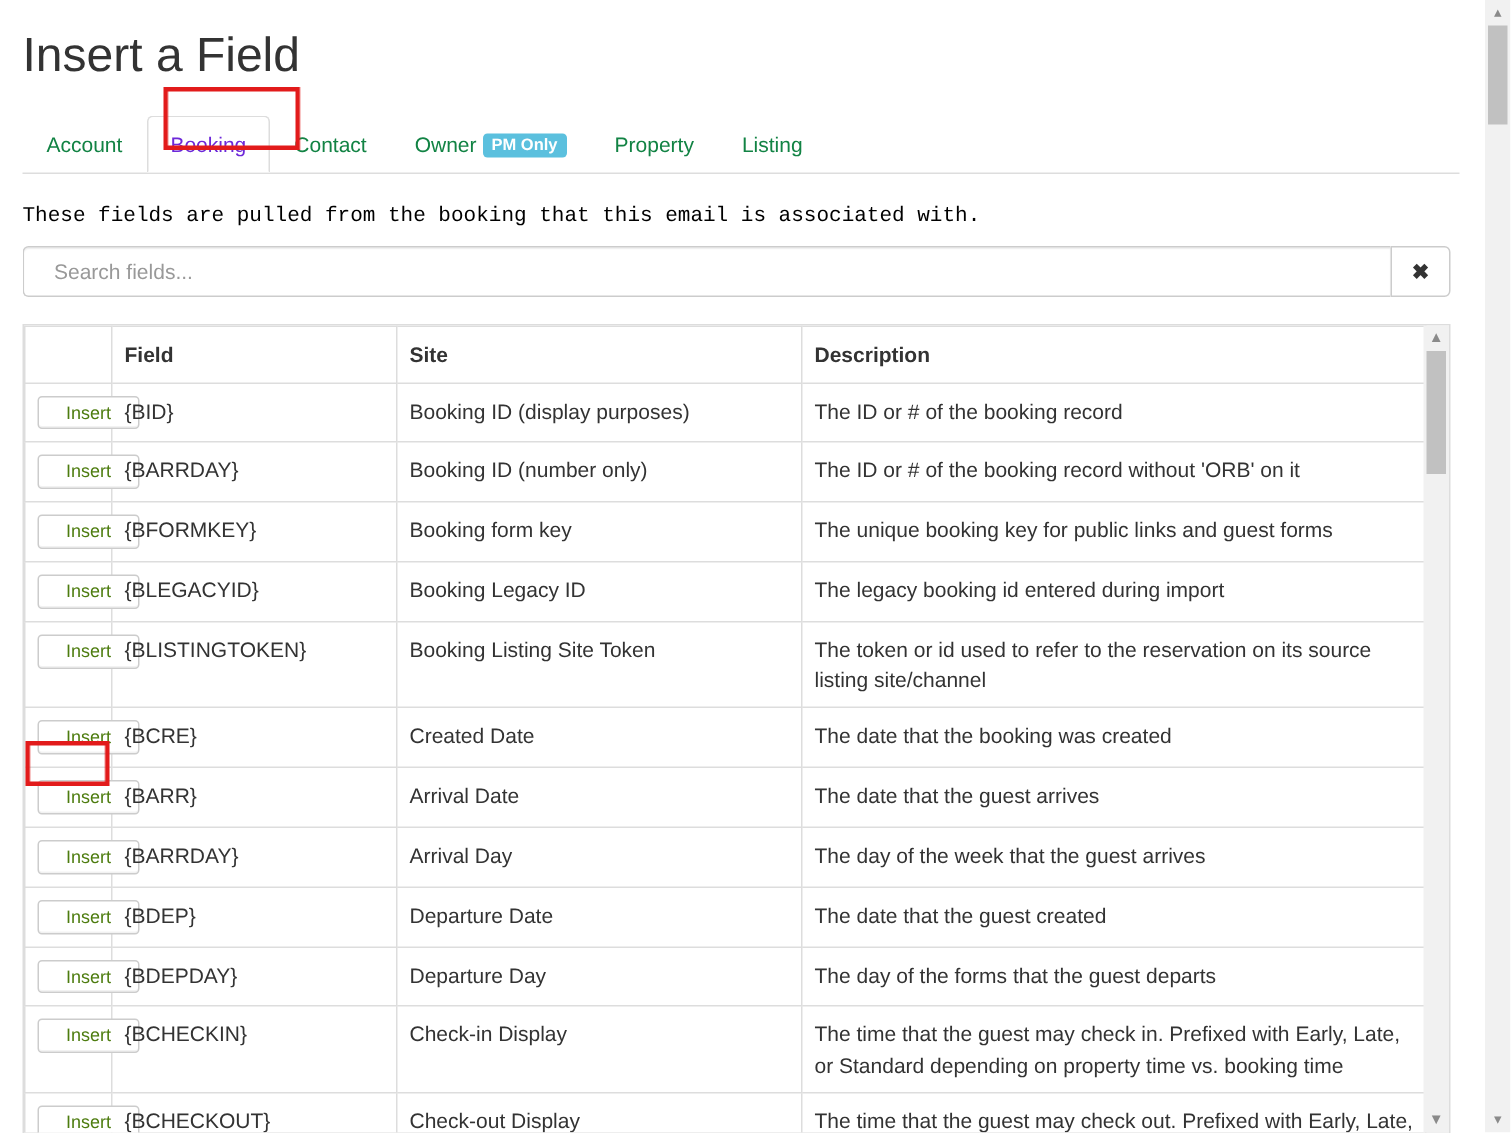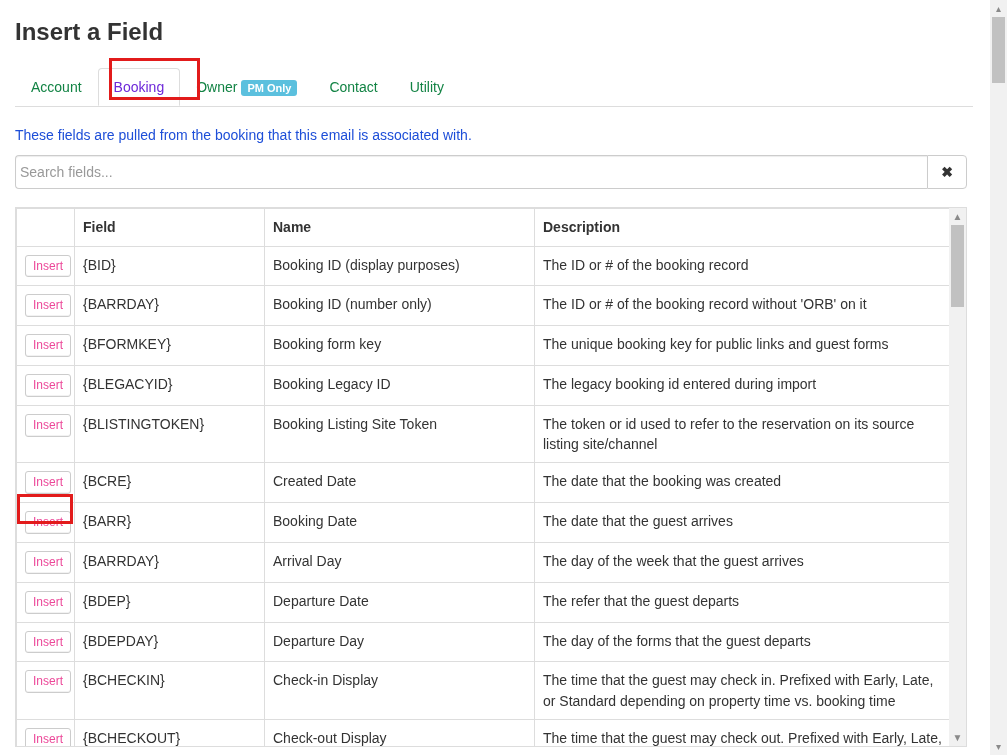--- a/index.html
+++ b/index.html
@@ -49,22 +49,22 @@
     position: absolute;
     top: 17px;
     left: 2px;
     width: 13px;
     height: 66px;
     background: #c1c1c1;
     border-radius: 0;
   }
 
   h2.page-title {
-    font-size: 24px;
-    font-weight: 700;
+    font-size: 32px;
+    font-weight: 400;
     margin: 0 0 22px 0;
     color: #333;
   }
 
   .nav-tabs {
     list-style: none;
     margin: 0 0 0 0;
     padding: 0;
     border-bottom: 1px solid #ddd;
     display: flex;
@@ -94,31 +94,32 @@
     font-size: 11px;
     font-weight: 700;
     padding: 2px 6px;
     border-radius: 3px;
     margin-left: 4px;
     vertical-align: middle;
   }
 
   .intro {
     margin: 20px 0 12px 0;
-    color: #1d4ed8;
+    color: #000000;
+    font-family: Liberation Mono, monospace;
   }
 
   .input-group {
     display: flex;
     width: 952px;
   }
   .search-input {
     flex: 1;
     height: 34px;
-    padding: 6px 4px;
+    padding: 6px 20px;
     font-size: 14px;
     color: #6d28d9;
     background: #fff;
     border: 1px solid #ccc;
     border-right: 0;
     border-radius: 4px 0 0 4px;
     box-shadow: inset 0 1px 1px rgba(0,0,0,0.075);
   }
   .search-input::placeholder { color: #999; }
   .clear-btn {
@@ -189,23 +190,23 @@
     color: #333;
     background: #fff;
   }
   .col-insert { width: 58px; }
   .col-field { width: 190px; }
   .col-name { width: 270px; }
   .col-desc { width: auto; }
 
   .insert-btn {
     display: inline-block;
-    padding: 2px 7px;
+    padding: 2px 18px;
     font-size: 12px;
-    color: #ec4899;
+    color: #4d7c0f;
     background: #fff;
     border: 1px solid #ccc;
     border-radius: 3px;
     cursor: pointer;
     line-height: 1.4;
     box-shadow: inset 0 -1px 0 rgba(0,0,0,0.05);
   }
 
   
   .hl {
@@ -236,27 +237,30 @@
     <h2 class="page-title">Insert a Field</h2>
 
     <ul class="nav-tabs">
       <li>
           <a href="#">Account</a>
         </li>
       <li class="active">
           <a href="#">Booking</a>
         </li>
       <li>
+          <a href="#">Contact</a>
+        </li>
+      <li>
           <a href="#"><span>Owner</span><span class="badge-pm">PM Only</span></a>
         </li>
       <li>
-          <a href="#">Contact</a>
-        </li>
-      <li>
-          <a href="#">Utility</a>
+          <a href="#">Property</a>
+        </li>
+      <li>
+          <a href="#">Listing</a>
         </li>
     </ul>
 
     <p class="intro">These fields are pulled from the booking that this email is associated with.</p>
 
     <div class="input-group">
       <input type="text" class="search-input" placeholder="Search fields..." style="">
       <button class="clear-btn">
         <span>✖</span>
       </button>
@@ -267,21 +271,21 @@
         <colgroup>
           <col class="col-insert">
             <col class="col-field">
             <col class="col-name">
             <col class="col-desc">
         </colgroup>
         <thead>
           <tr>
             <th></th>
             <th>Field</th>
-            <th>Name</th>
+            <th>Site</th>
             <th>Description</th>
           </tr>
         </thead>
         <tbody id="rows-body">
             <tr>
               <td><button class="insert-btn">Insert</button></td>
               <td>{BID}</td>
               <td>Booking ID (display purposes)</td>
               <td>The ID or # of the booking record</td>
             </tr>
@@ -311,34 +315,34 @@
             </tr>
             <tr>
               <td><button class="insert-btn">Insert</button></td>
               <td>{BCRE}</td>
               <td>Created Date</td>
               <td>The date that the booking was created</td>
             </tr>
             <tr>
               <td><button class="insert-btn">Insert</button></td>
               <td>{BARR}</td>
-              <td>Booking Date</td>
+              <td>Arrival Date</td>
               <td>The date that the guest arrives</td>
             </tr>
             <tr>
               <td><button class="insert-btn">Insert</button></td>
               <td>{BARRDAY}</td>
               <td>Arrival Day</td>
               <td>The day of the week that the guest arrives</td>
             </tr>
             <tr>
               <td><button class="insert-btn">Insert</button></td>
               <td>{BDEP}</td>
               <td>Departure Date</td>
-              <td>The refer that the guest departs</td>
+              <td>The date that the guest created</td>
             </tr>
             <tr>
               <td><button class="insert-btn">Insert</button></td>
               <td>{BDEPDAY}</td>
               <td>Departure Day</td>
               <td>The day of the forms that the guest departs</td>
             </tr>
             <tr>
               <td><button class="insert-btn">Insert</button></td>
               <td>{BCHECKIN}</td>

